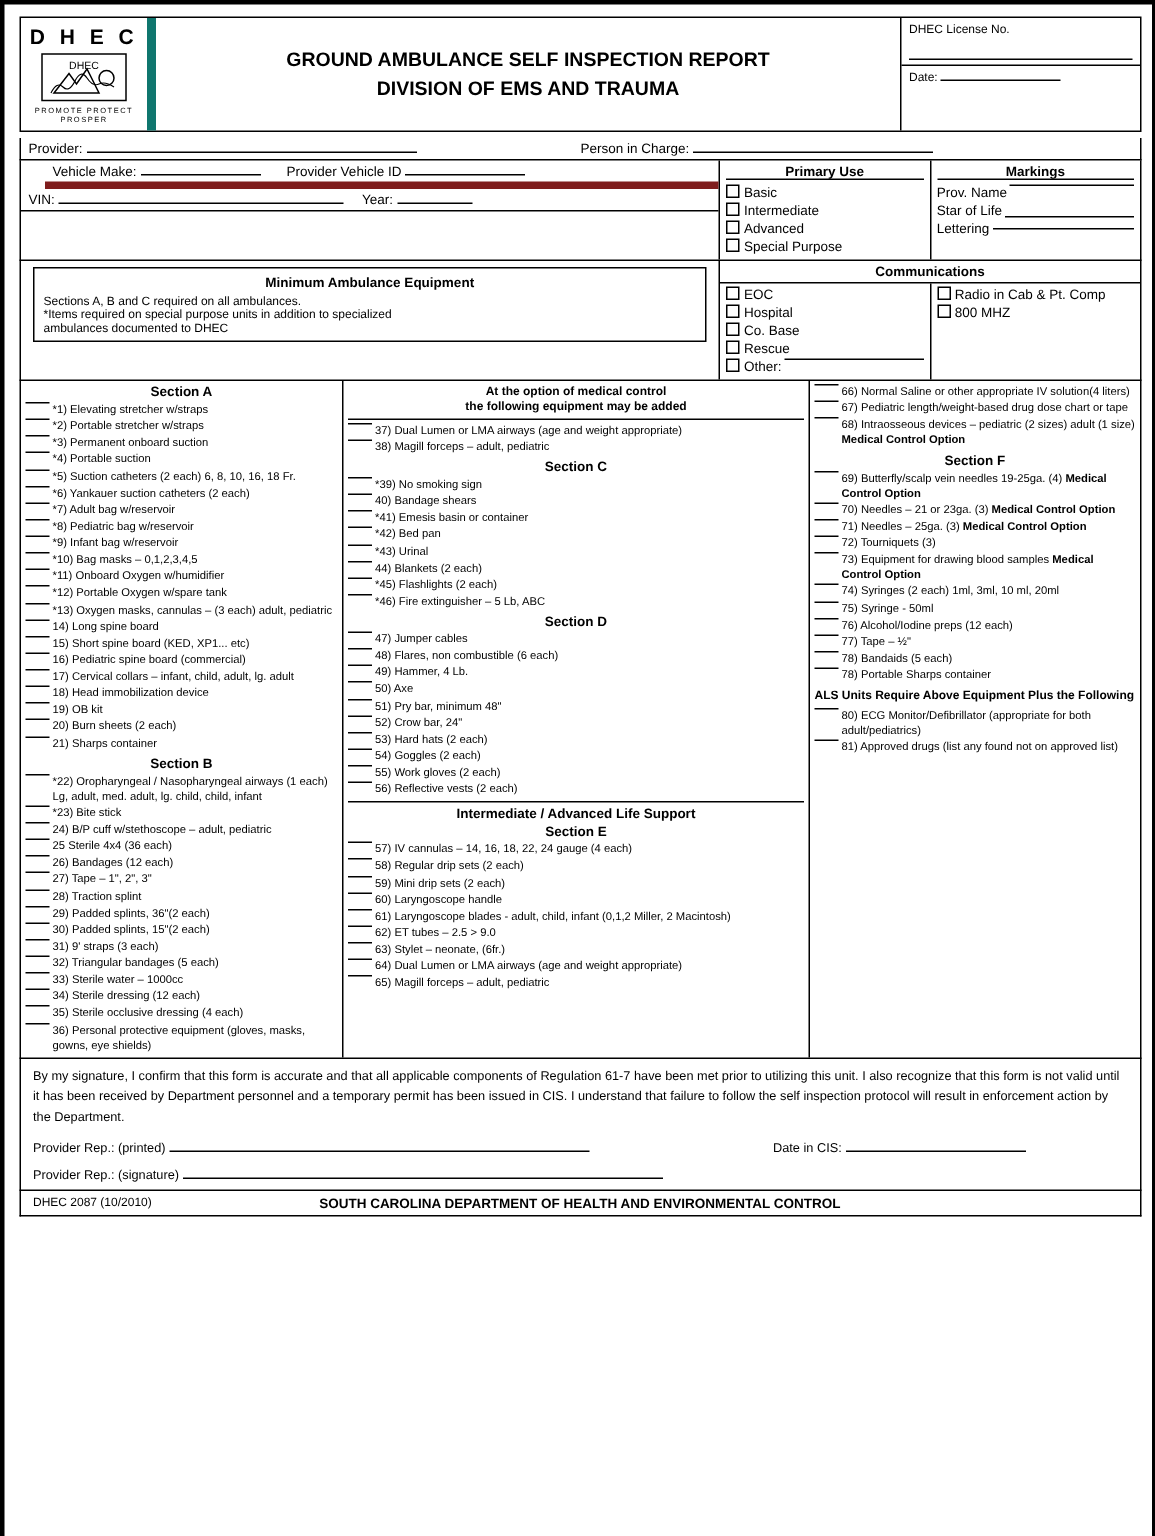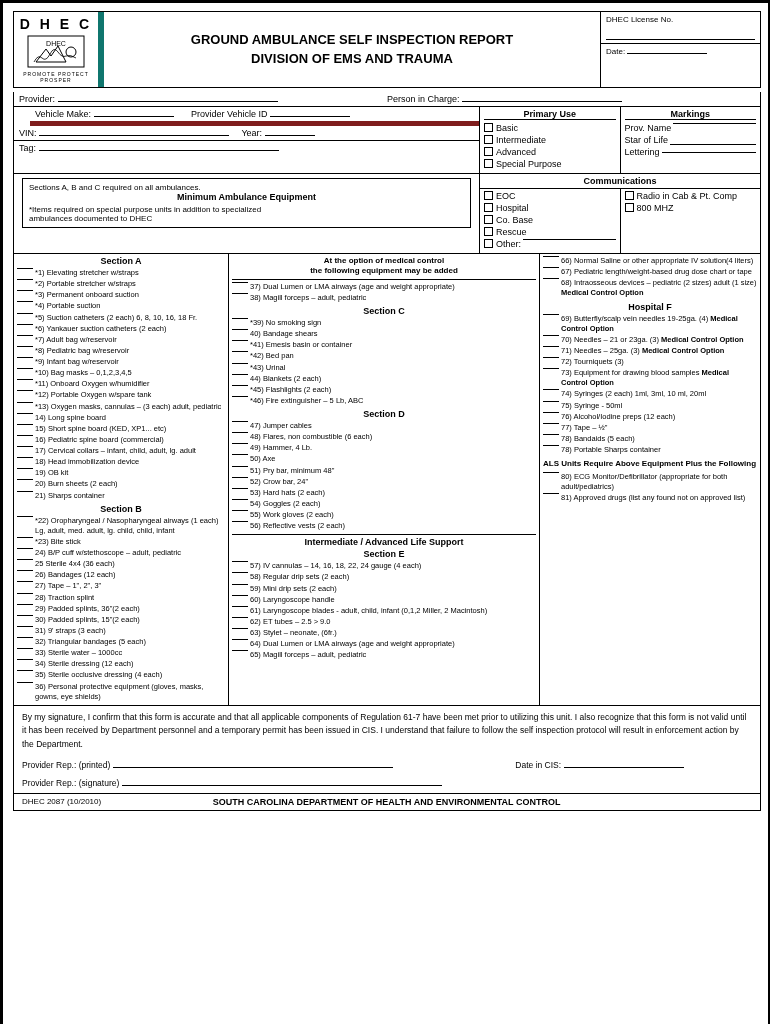--- a/index.html
+++ b/index.html
@@ -162,24 +162,20 @@
           <span>Vehicle Make:</span>
           <span class="uline-short" style="min-width:80px;margin-right:15px;"></span>
           <span>Provider Vehicle ID</span>
           <span class="uline-short" style="min-width:80px;"></span>
         </div>
         <div style="padding:2px 5px;font-size:9px;border-bottom:1px solid #000;">
           <span>VIN:</span>
           <span class="uline-long" style="min-width:190px;margin-right:10px;"></span>
           <span>Year:</span>
           <span class="uline-short" style="min-width:50px;"></span>
-        </div>
-        <div style="padding:2px 5px;font-size:9px;">
-          <span>Tag:</span>
-          <span class="uline-long" style="min-width:240px;"></span>
         </div>
       </div>
 
       <div style="display:flex;width:280px;">
         <div style="flex:1;border-right:1px solid #000;padding:2px 4px;">
           <div style="font-weight:bold;text-align:center;font-size:9px;border-bottom:1px solid #000;margin-bottom:3px;">Primary Use</div>
           <div class="checkbox-row">
               <span class="cb"></span>
               <span>Basic</span>
             </div>
@@ -211,22 +207,22 @@
             <span style="border-bottom:1px solid #000;flex:1;margin-left:2px;"></span>
           </div>
         </div>
       </div>
     </div>
 
     <div style="border:1px solid #000;border-top:none;display:flex;">
       <div style="flex:1;border-right:1px solid #000;">
         <div style="padding:4px 8px;">
           <div style="border:1px solid #000;padding:4px 6px;">
+            <div style="font-weight:bold;font-size:9px;text-align:center;margin-bottom:3px;">Minimum Ambulance Equipment</div>
             <div style="font-size:8px;">Sections A, B and C required on all ambulances.</div>
-            <div style="font-weight:bold;font-size:9px;text-align:center;margin-bottom:3px;">Minimum Ambulance Equipment</div>
             <div style="font-size:8px;">*Items required on special purpose units in addition to specialized</div>
             <div style="font-size:8px;">ambulances documented to DHEC</div>
           </div>
         </div>
       </div>
       <div style="width:280px;">
         <div style="font-weight:bold;text-align:center;font-size:9px;border-bottom:1px solid #000;padding:2px;">Communications</div>
         <div style="display:flex;">
           <div style="flex:1;border-right:1px solid #000;padding:2px 4px;">
             <div class="checkbox-row">
@@ -561,21 +557,21 @@
           </div>
         <div class="item-line">
             <span class="blank-line"></span>
             <span>67) Pediatric length/weight-based drug dose chart or tape</span>
           </div>
         <div class="item-line">
             <span class="blank-line"></span>
             <span>68) Intraosseous devices – pediatric (2 sizes) adult (1 size) <strong>Medical Control Option</strong></span>
           </div>
 
-        <div style="font-weight:bold;text-align:center;font-size:9px;margin:3px 0 2px;">Hospital F</div>
+        <div style="font-weight:bold;text-align:center;font-size:9px;margin:3px 0 2px;">Section F</div>
 
         <div class="item-line">
             <span class="blank-line"></span>
             <span>69) Butterfly/scalp vein needles 19-25ga. (4) <strong>Medical Control Option</strong></span>
           </div>
         <div class="item-line">
             <span class="blank-line"></span>
             <span>70) Needles – 21 or 23ga. (3) <strong>Medical Control Option</strong></span>
           </div>
         <div class="item-line">

